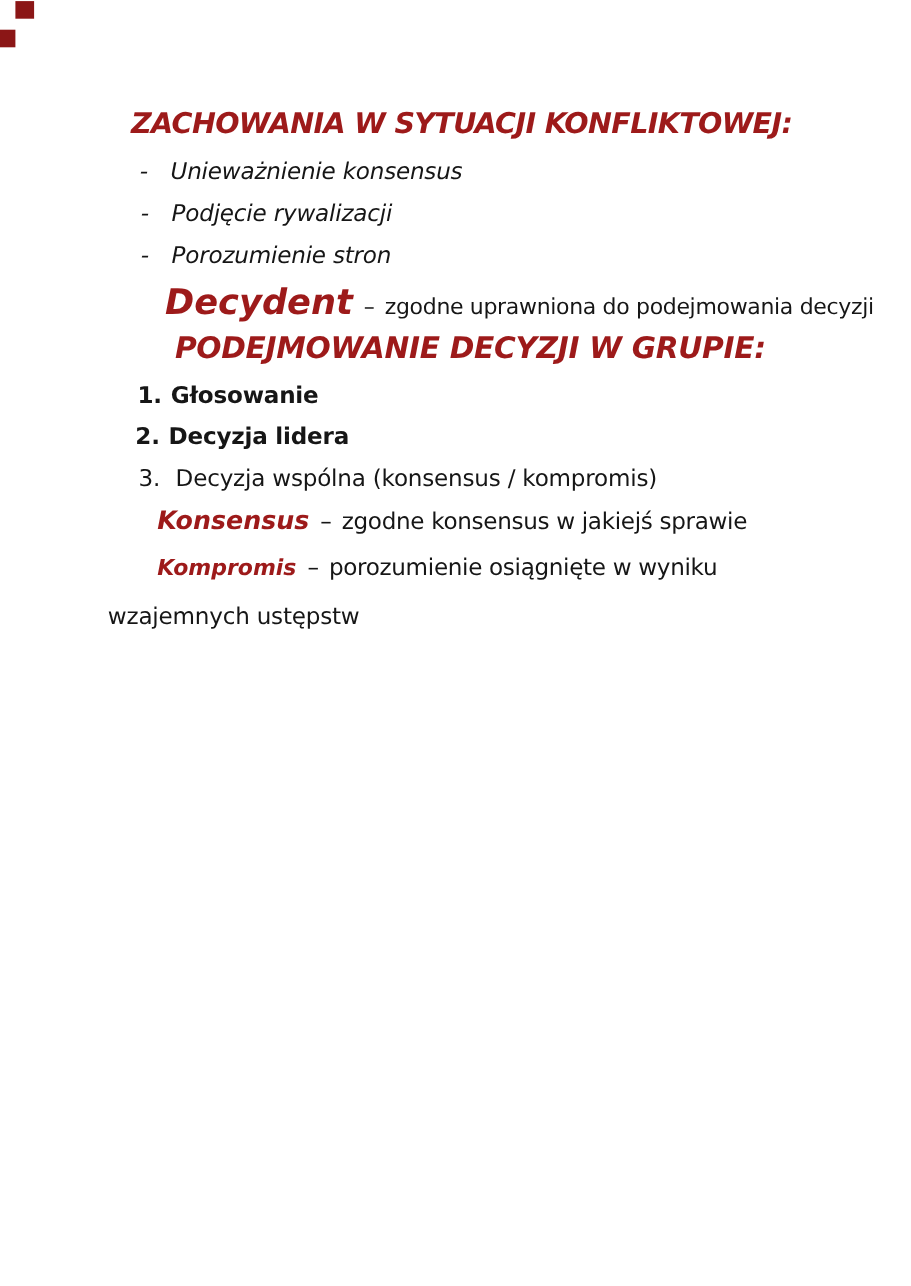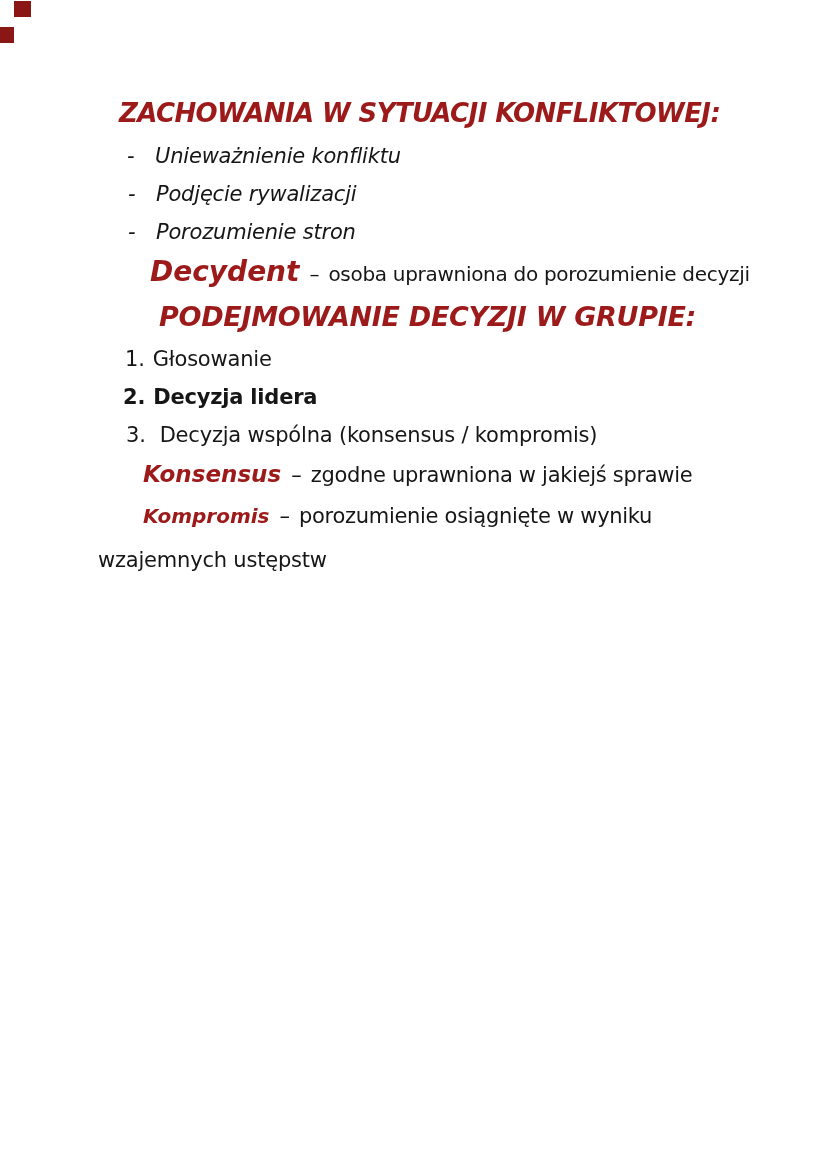--- a/index.html
+++ b/index.html
@@ -35,37 +35,37 @@
     color:var(--red); letter-spacing:-0.3px;
   }
   
   .bullet{font-size:21px; font-style:italic; letter-spacing:-0.2px;}
   .bullet .dash{display:inline-block; width:26px; margin-right:2px;}
   .b0{left:127px; top:144px;}
   .b1{left:128px; top:182px;}
   .b2{left:128px; top:220px;}
   
   .def .term{
-    font-size:28px; font-weight:bold; font-style:italic;
+    font-size:32px; font-weight:bold; font-style:italic;
     color:var(--red); margin-right:10px;
   }
   .def .sep{font-size:20px; margin-right:9px;}
   .def .dtext{font-size:20px; letter-spacing:-0.3px;}
   .def1{left:150px; top:256px;}
   .def2{left:143px; top:461px;}
   .def2 .term{font-size:23px;text-align:center;}
   .def2 .sep,.def2 .dtext{font-size:21px;}
   .def3{left:143px; top:504px;}
   .def3 .term{font-size:20px;}
   .def3 .sep,.def3 .dtext{font-size:21px;}
   .contline{left:98px; top:548px; font-size:21px; letter-spacing:-0.2px;text-align:right;}
   
   .numitem{font-size:21px; letter-spacing:-0.2px;}
   .numitem .num{margin-right:8px;}
-  .n0{left:125px; top:347px;}
+  .n0{left:125px; top:347px;font-weight:bold;}
   .n1{left:123px; top:385px;font-weight:bold;}
   .n2{left:126px; top:423px;}
   .n2 .num{margin-right:14px;}
   
   .mark{position:absolute; background:var(--mark);}
   .mark-a{left:14px; top:1px; width:17px; height:16px;}
   .mark-b{left:0px; top:27px; width:14px; height:16px;}
   .mark-c{left:2px; top:1110px; width:15px; height:16px;}
 </style>
 </head>
@@ -73,47 +73,47 @@
 
 <div class="page">
 
   <div class="mark mark-a"></div>
   <div class="mark mark-b"></div>
   <div class="mark mark-c"></div>
 
   <div class="line h1">ZACHOWANIA W SYTUACJI KONFLIKTOWEJ:</div>
 
   <div class="line bullet b0">
-    <span class="dash">-</span><span>Unieważnienie konfliktu</span>
+    <span class="dash">-</span><span>Unieważnienie konsensus</span>
   </div>
   <div class="line bullet b2">
     <span class="dash">-</span><span>Porozumienie stron</span>
   </div>
   <div class="line bullet b1">
     <span class="dash">-</span><span>Podjęcie rywalizacji</span>
   </div>
 
   <div class="line def def1">
-    <span class="term">Decydent</span><span class="sep">–</span><span class="dtext">osoba uprawniona do porozumienie decyzji</span>
+    <span class="term">Decydent</span><span class="sep">–</span><span class="dtext">zgodne uprawniona do podejmowania decyzji</span>
   </div>
 
   <div class="line h2">PODEJMOWANIE DECYZJI W GRUPIE:</div>
 
   <div class="line numitem n0">
     <span class="num">1.</span><span>Głosowanie</span>
   </div>
   <div class="line numitem n1">
     <span class="num">2.</span><span>Decyzja lidera</span>
   </div>
   <div class="line numitem n2">
     <span class="num">3.</span><span>Decyzja wspólna (konsensus / kompromis)</span>
   </div>
 
   <div class="line def def2">
-    <span class="term">Konsensus</span><span class="sep">–</span><span class="dtext">zgodne uprawniona w jakiejś sprawie</span>
+    <span class="term">Konsensus</span><span class="sep">–</span><span class="dtext">zgodne konsensus w jakiejś sprawie</span>
   </div>
 
   <div class="line def def3">
     <span class="term">Kompromis</span><span class="sep">–</span><span class="dtext">porozumienie osiągnięte w wyniku</span>
   </div>
 
   <div class="line contline">wzajemnych ustępstw</div>
 
 </div>
 

